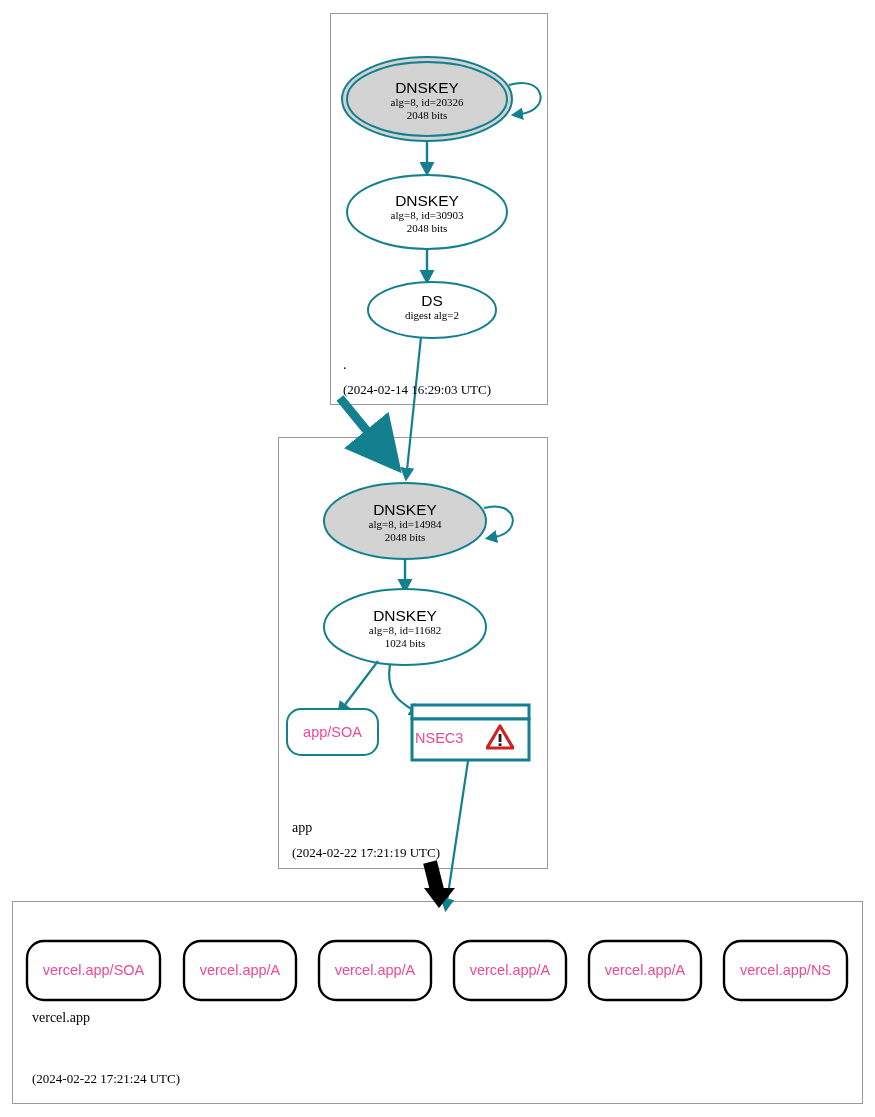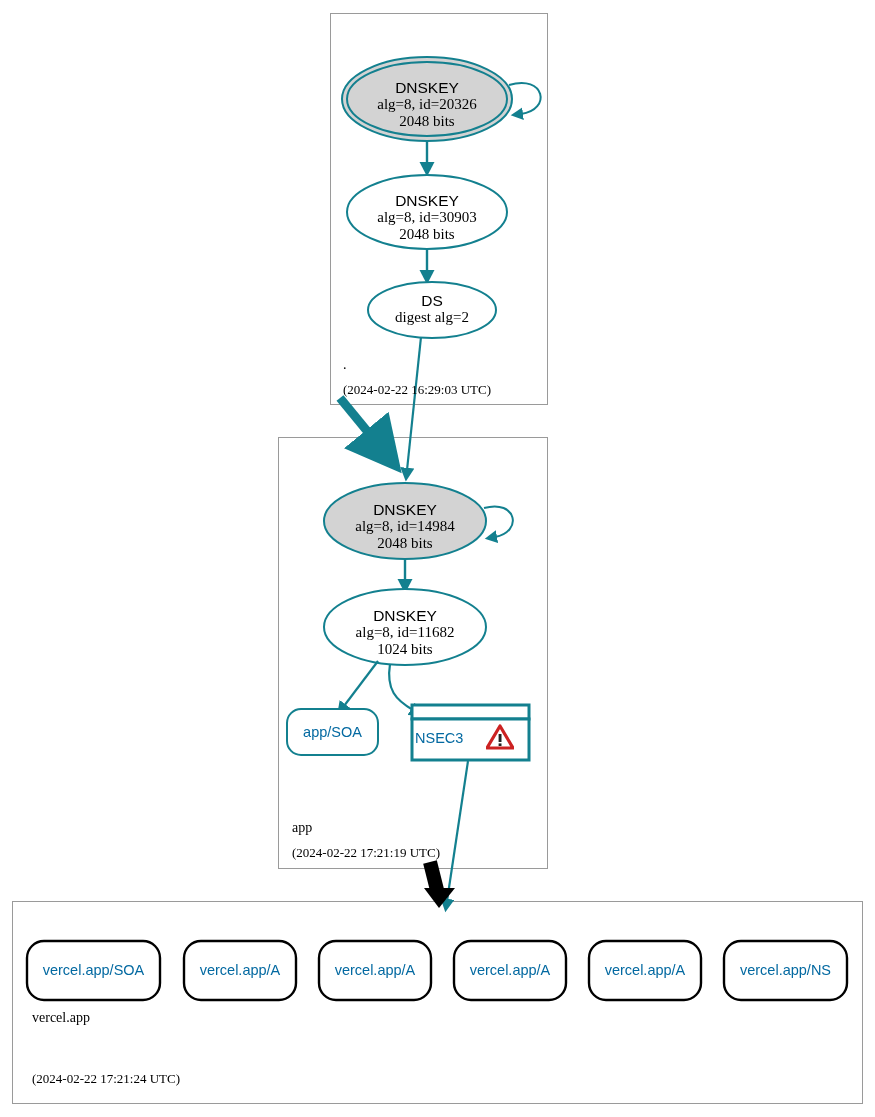--- a/index.html
+++ b/index.html
@@ -37,27 +37,27 @@
     line-height:1.12;
     white-space:nowrap;
     pointer-events:none;
   }
   .nt-title{
     font-family:"Liberation Sans", sans-serif;
     font-size:15.5px;
   }
   .nt-sub{
     font-family:"Liberation Serif", serif;
-    font-size:15px;
+    font-size:11px;
   }
   .rr-text{
     position:absolute;
     font-family:"Liberation Sans", sans-serif;
     font-size:14.5px;
-    color:#0369a1;
+    color:#ec4899;
     white-space:nowrap;
     text-align:center;
   }
   .warn-wrap{position:absolute;}
 </style>
 </head>
 <body>
 
 <div id="stage">
 
@@ -177,21 +177,21 @@
     <div class="nt-sub">alg=8, id=30903</div>
     <div class="nt-sub">2048 bits</div>
   </div>
 
   <div class="node-text" style="left:362px;top:292px;width:140px;text-align:center;">
     <div class="nt-title">DS</div>
     <div class="nt-sub">digest alg=2</div>
   </div>
 
   <div class="zone-label zone-name" style="left:343px;top:357px;">.</div>
-  <div class="zone-label zone-time" style="left:343px;top:382px;">(2024-02-22 16:29:03 UTC)</div>
+  <div class="zone-label zone-time" style="left:343px;top:382px;">(2024-02-14 16:29:03 UTC)</div>
 
   <div class="node-text" style="left:325px;top:501px;width:160px;">
     <div class="nt-title">DNSKEY</div>
     <div class="nt-sub">alg=8, id=14984</div>
     <div class="nt-sub">2048 bits</div>
   </div>
 
   <div class="node-text" style="left:325px;top:607px;width:160px;">
     <div class="nt-title">DNSKEY</div>
     <div class="nt-sub">alg=8, id=11682</div>

